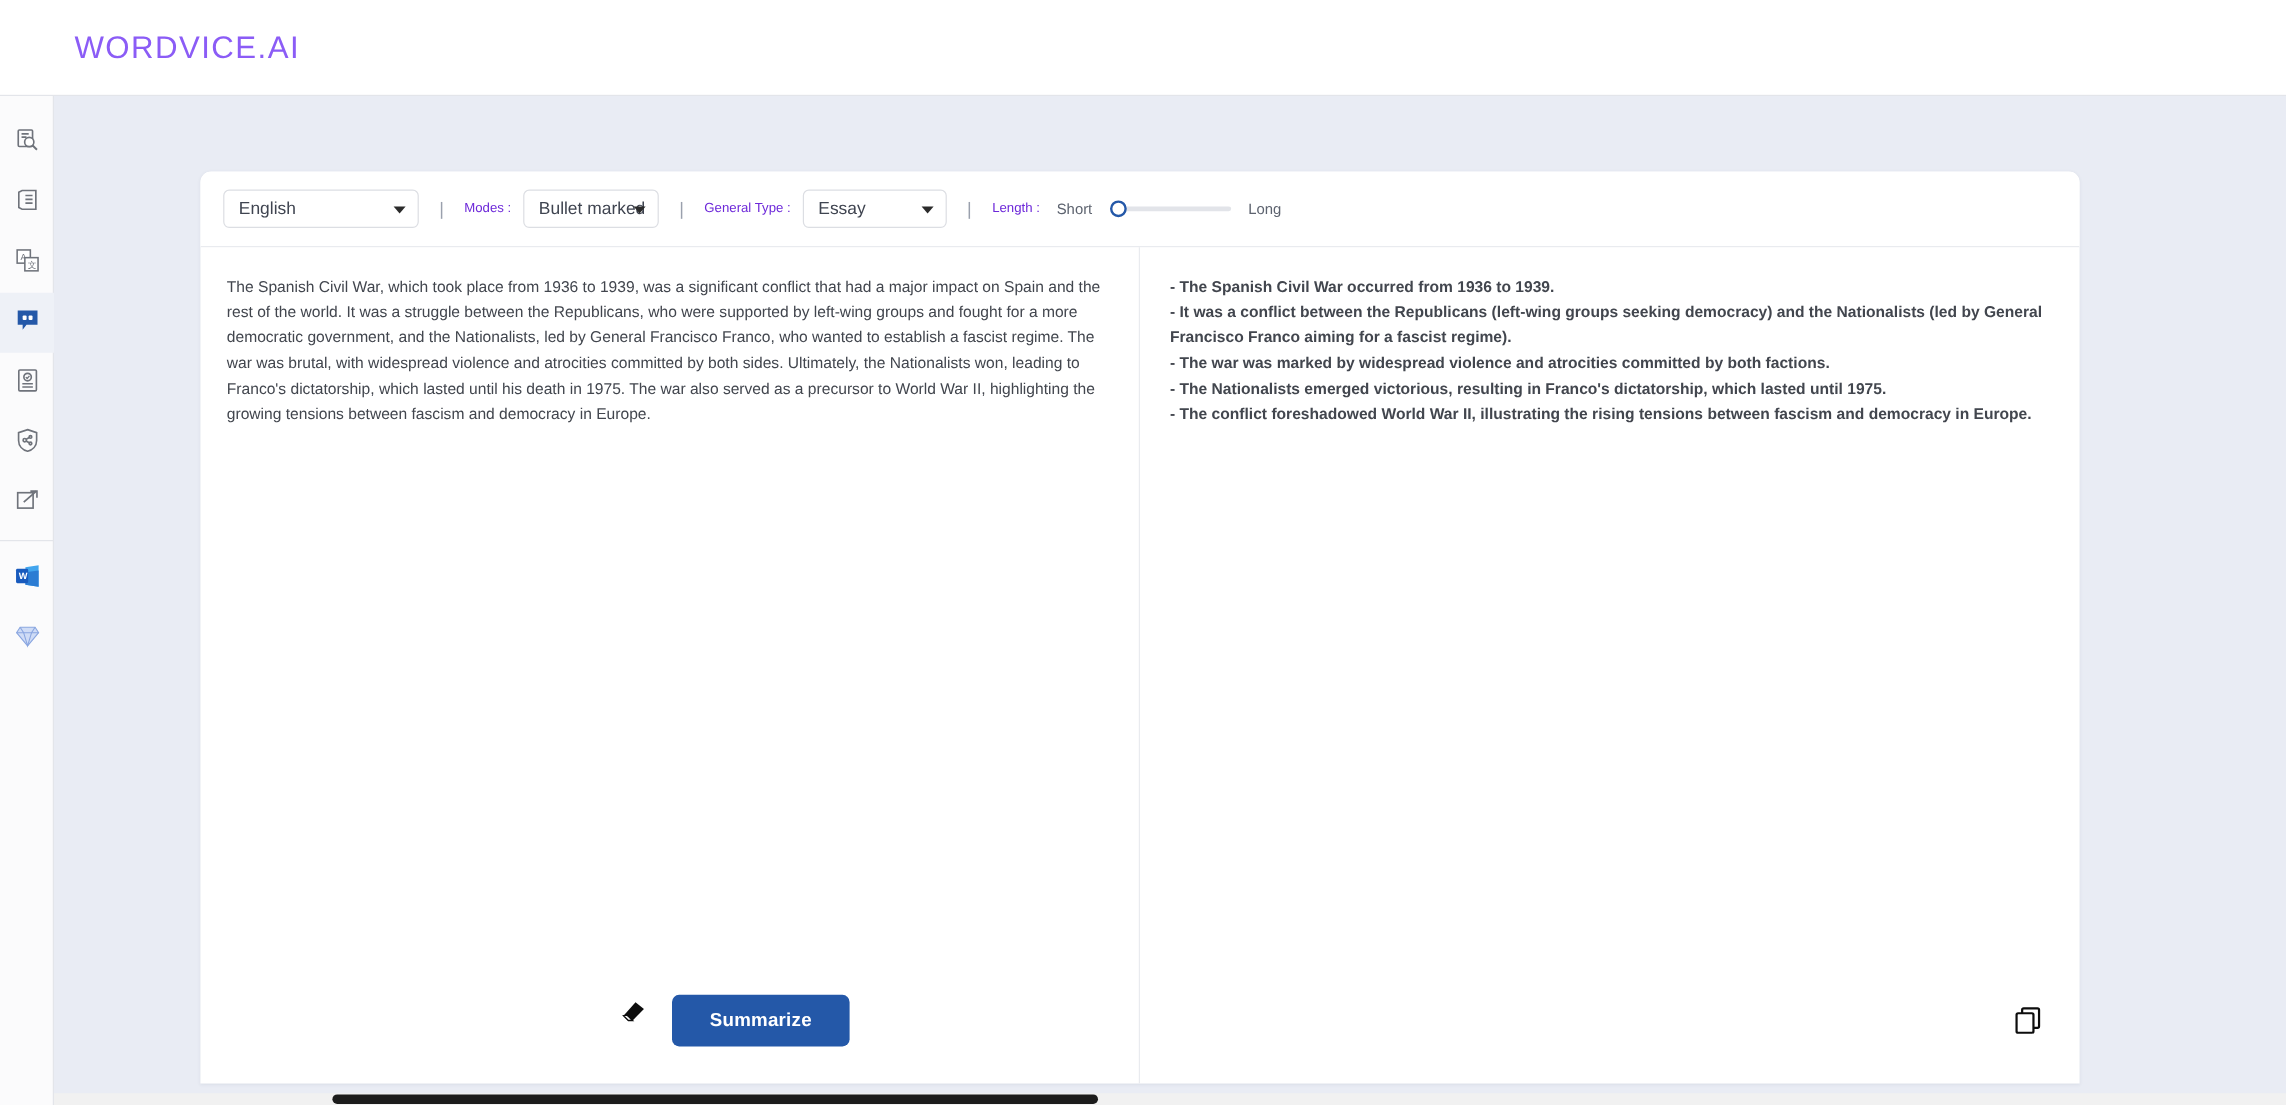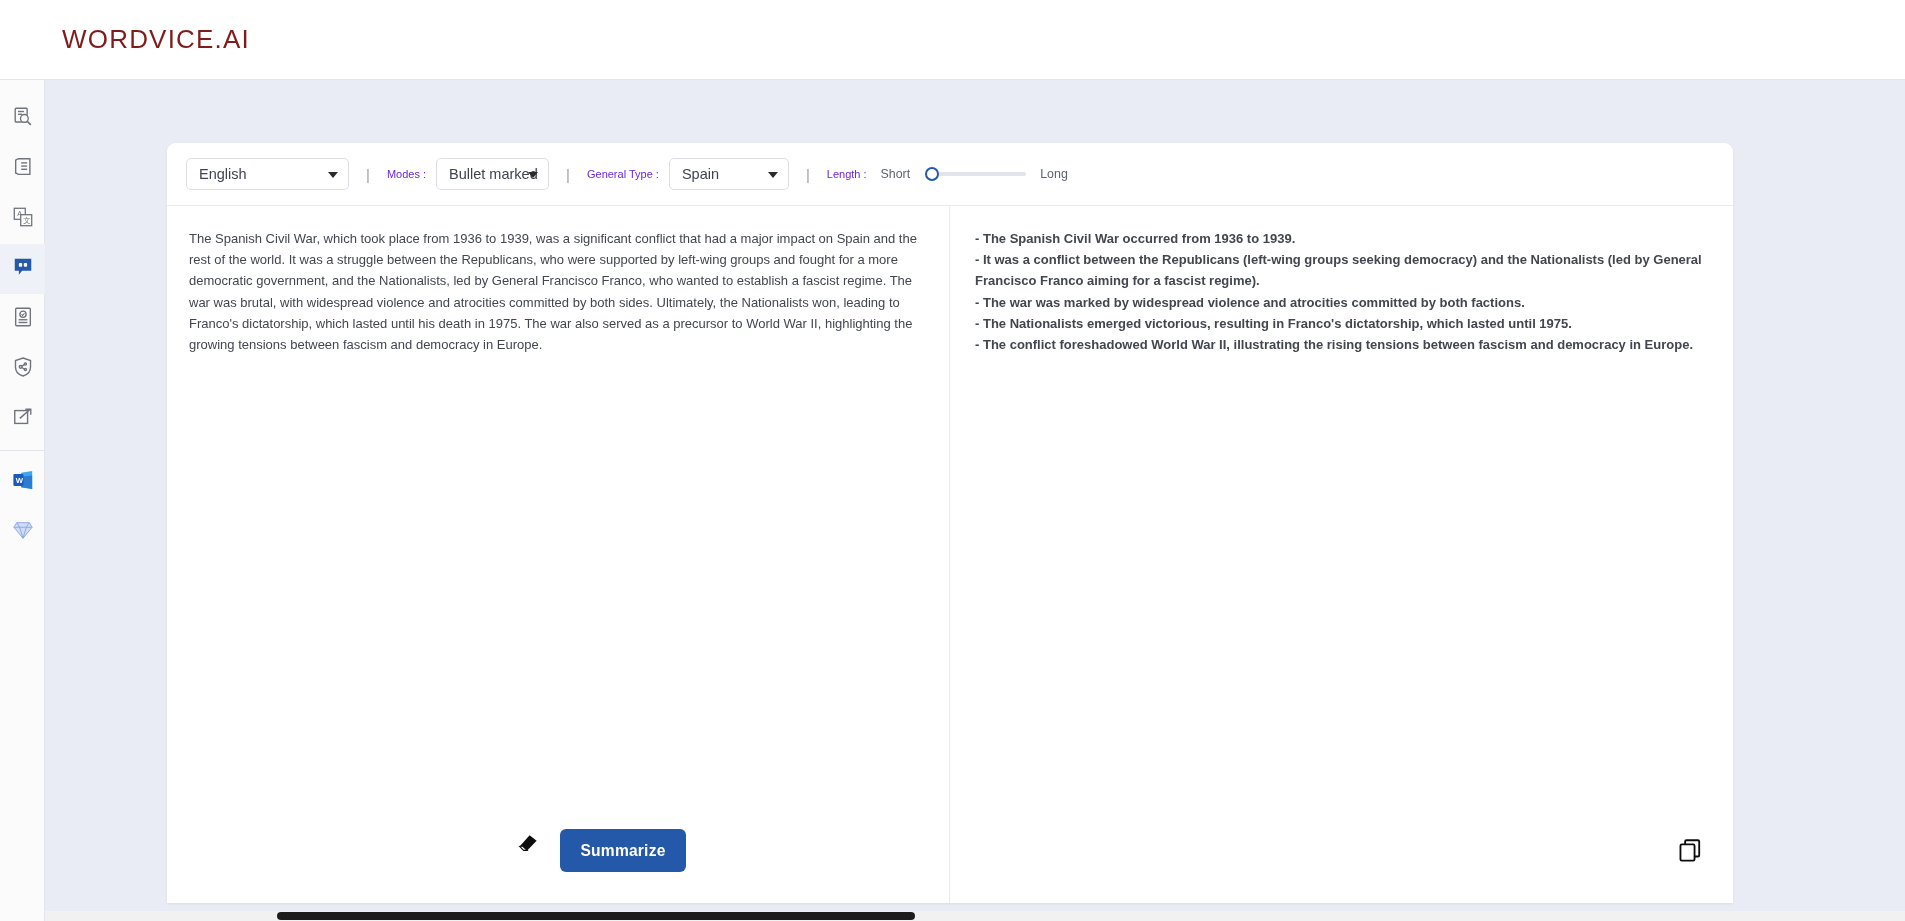--- a/index.html
+++ b/index.html
@@ -20,21 +20,21 @@
     height: 80px;
     background: #ffffff;
     border-bottom: 1px solid #e3e5ea;
     display: flex;
     align-items: center;
   }
   .brand-logo {
     margin-left: 62px;
     font-size: 26px;
     letter-spacing: 1.2px;
-    color: #7f1d1d;
+    color: #8b5cf6;
     font-weight: 400;
     font-family: "Liberation Sans", sans-serif;
     user-select: none;
   }
 
   
   .sidebar {
     position: absolute;
     top: 80px; left: 0;
     width: 45px;
@@ -193,21 +193,21 @@
     left: 347px;
     bottom: 52px;
     width: 28px; height: 28px;
     display: flex; align-items: center; justify-content: center;
     cursor: pointer;
   }
   .summarize-btn {
     position: absolute;
     left: 393px;
     bottom: 37px;
-    width: 126px;
+    width: 148px;
     height: 43px;
     background: #2458a8;
     color: #fff;
     border: none;
     border-radius: 6px;
     font-size: 15.6px;
     font-weight: bold;
     font-family: "Liberation Sans", sans-serif;
     cursor: pointer;
     letter-spacing: .2px;
@@ -371,21 +371,21 @@
       <div class="select-box modes">
         <span>Bullet marked</span>
         <span class="caret"></span>
       </div>
 
       <span class="divider-pipe">|</span>
 
       <span class="tool-label">General Type :</span>
 
       <div class="select-box doctype">
-        <span>Spain</span>
+        <span>Essay</span>
         <span class="caret"></span>
       </div>
 
       <span class="divider-pipe">|</span>
 
       <span class="tool-label">Length :</span>
 
       <div class="slider-group">
         <span class="slider-end">Short</span>
         <div class="slider-track">

